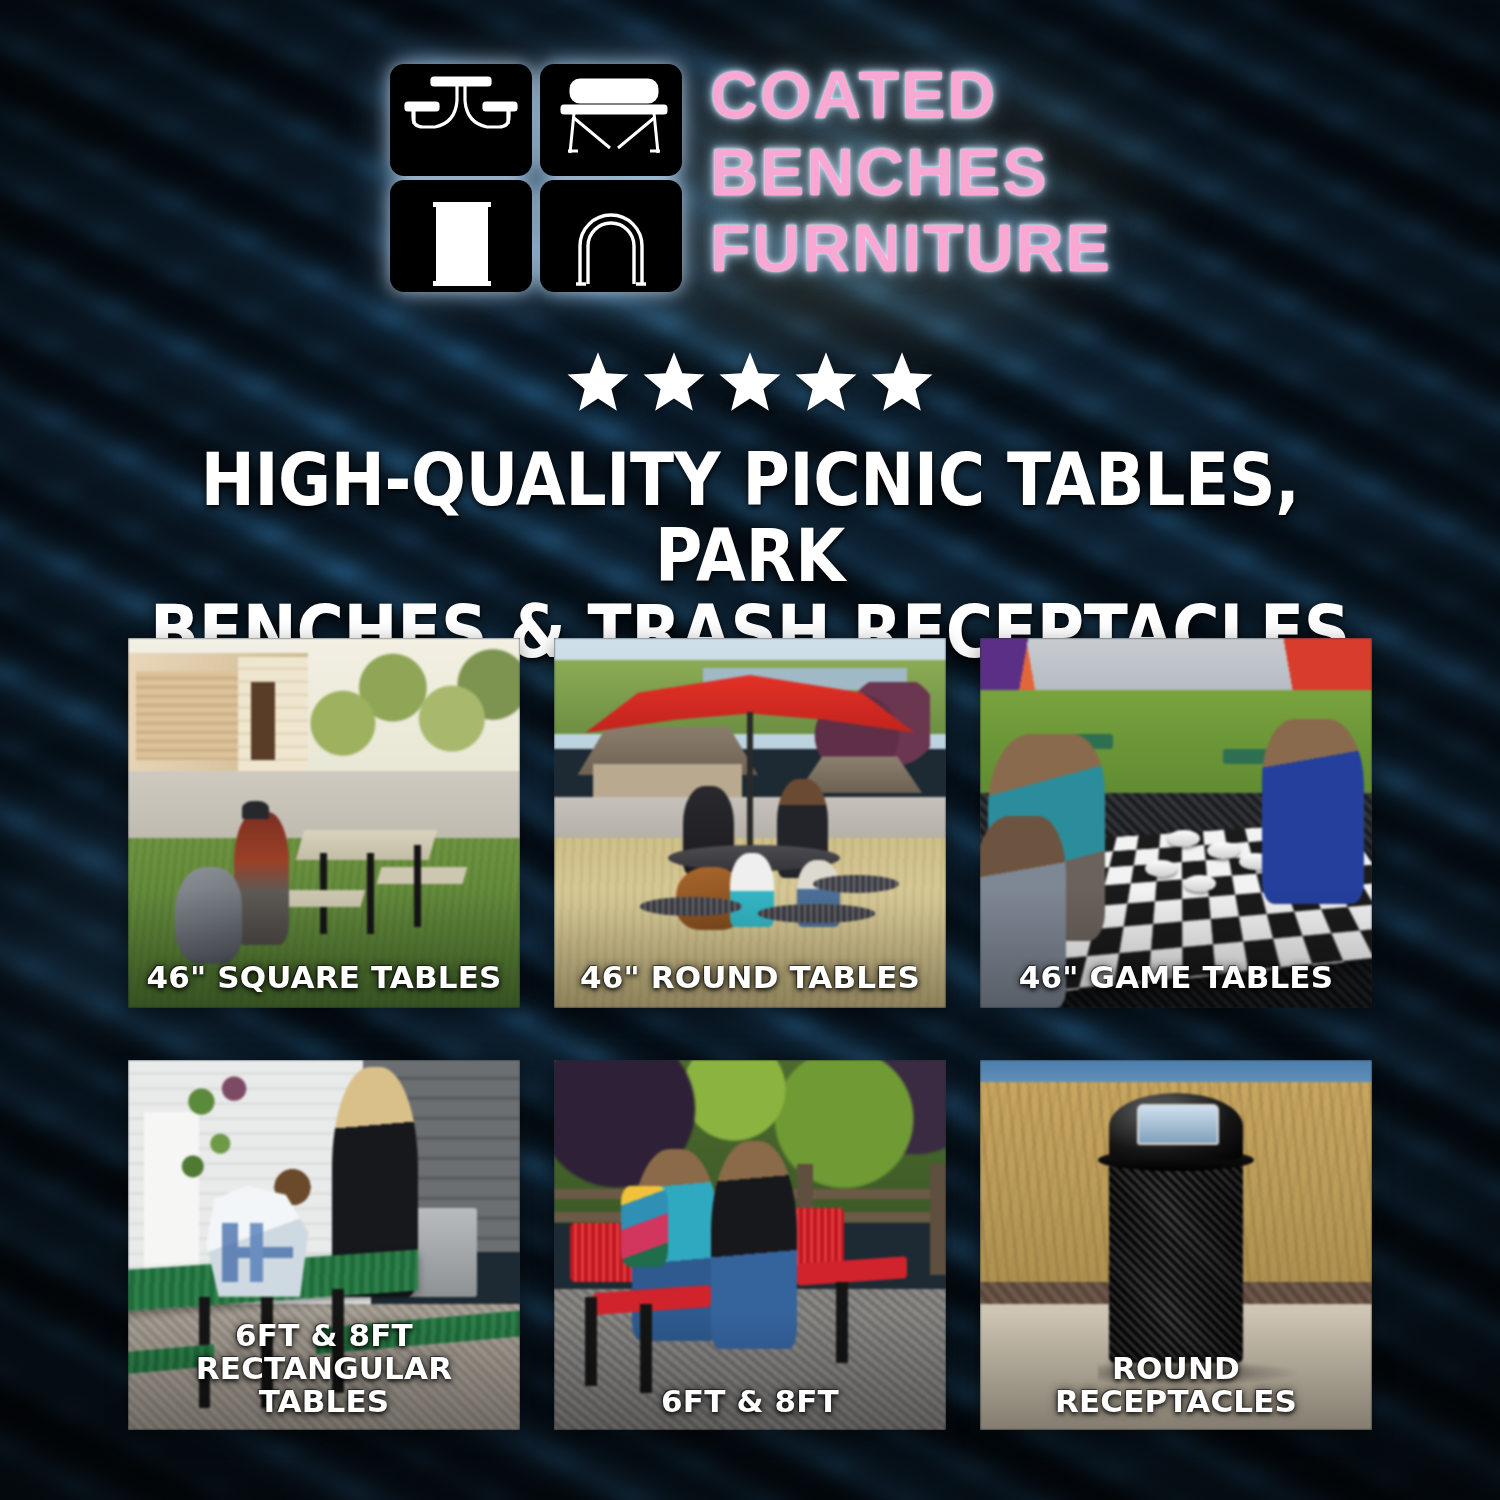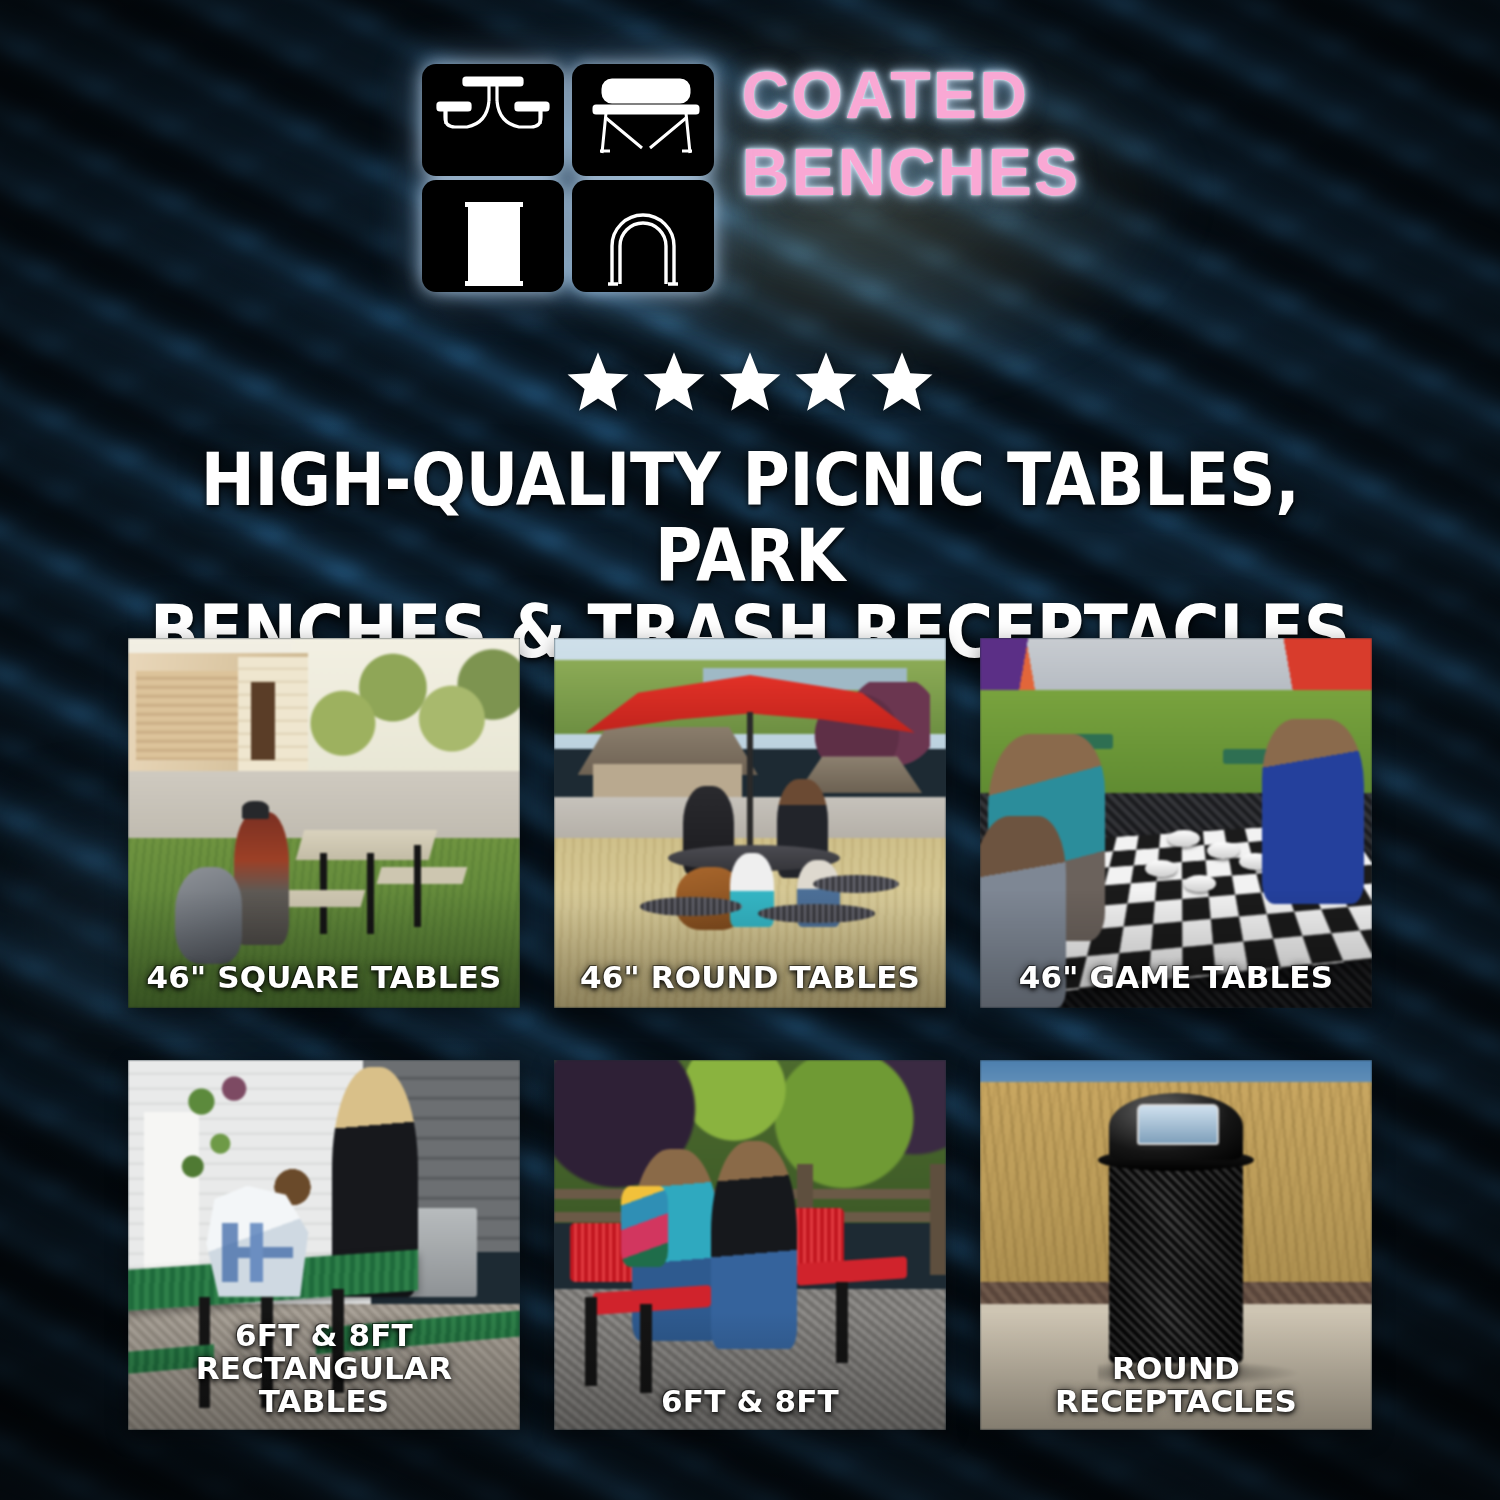--- a/index.html
+++ b/index.html
@@ -423,20 +423,21 @@
             <path d="M192 222 v-38 a31 31 0 0 1 62 0 v38"></path>
             <path d="M200 222 v-38 a23 23 0 0 1 46 0 v38"></path>
             <path d="M188 222 h10 M248 222 h10"></path>
           </g>
         </svg>
       </div>
 
       <div class="wordmark">
         <div class="wm1">COATED</div>
         <div class="wm2">BENCHES</div>
+        <div class="wm3">FURNITURE</div>
       </div>
     </div>
 
     <div class="stars" id="star-row">
         <span class="star">
           <svg viewBox="0 0 24 23" xmlns="http://www.w3.org/2000/svg">
             <path fill="#ffffff" d="M12 0 L15.2 8.1 L23.8 8.6 L17.2 14.2 L19.3 22.6 L12 17.9 L4.7 22.6 L6.8 14.2 L0.2 8.6 L8.8 8.1 Z"></path>
           </svg>
         </span>
         <span class="star">

